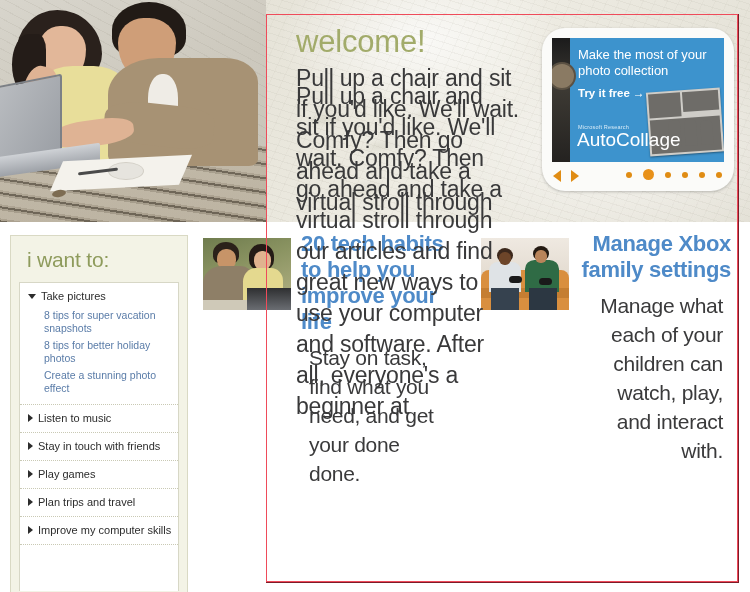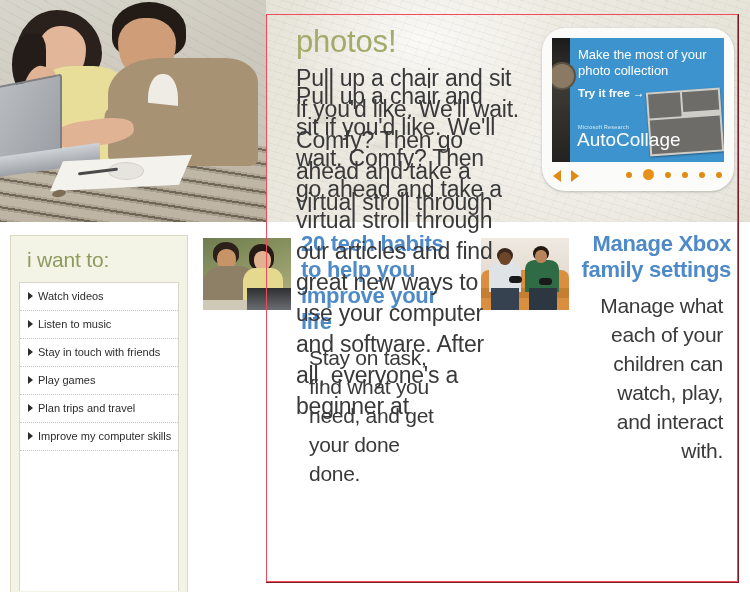--- a/index.html
+++ b/index.html
@@ -504,21 +504,21 @@
       <div class="ph-w-arm2"></div>
       <div class="ph-lap-screen"></div>
       <div class="ph-lap-base"></div>
       <div class="ph-paper"></div>
       <div class="ph-disc"></div>
       <div class="ph-pen"></div>
       <div class="ph-nut"></div>
     </div>
 
     <div class="hero-welcome">
-      <h1 class="welcome-title">photos!</h1>
+      <h1 class="welcome-title">welcome!</h1>
       <p class="welcome-body">Pull up a chair and sit if you'd like. We'll wait. Comfy? Then go ahead and take a virtual stroll through our articles and find great new ways to use your computer and software. After all, everyone's a beginner at</p>
     </div>
 
     <div class="ad-card">
       <div class="ad-inner">
         <div class="ad-watchstrip">
           <div class="ad-watchface"></div>
         </div>
         <div class="ad-headline">Make the most of your photo collection</div>
         <div class="ad-cta"><span>Try it free</span><span class="arrow">→</span></div>
@@ -548,22 +548,27 @@
     </div>
   </div>
 
   <div class="content">
 
     <div class="sidebar">
       <h2 class="sidebar-title">i want to:</h2>
       <div class="sidebar-list" id="sidebar-list">
           <div class="sb-group">
             <div class="sb-head">
-              <span class="tri tri-right"></span>
-              <span>Watch videos</span>
+              <span class="tri tri-down"></span>
+              <span>Take pictures</span>
+            </div>
+            <div class="sb-links">
+              <a class="sb-link">8 tips for super vacation snapshots</a>
+              <a class="sb-link">8 tips for better holiday photos</a>
+              <a class="sb-link">Create a stunning photo effect</a>
             </div>
           </div>
           <div class="sb-group">
             <div class="sb-head">
               <span class="tri tri-right"></span>
               <span>Listen to music</span>
             </div>
           </div>
           <div class="sb-group">
             <div class="sb-head">

